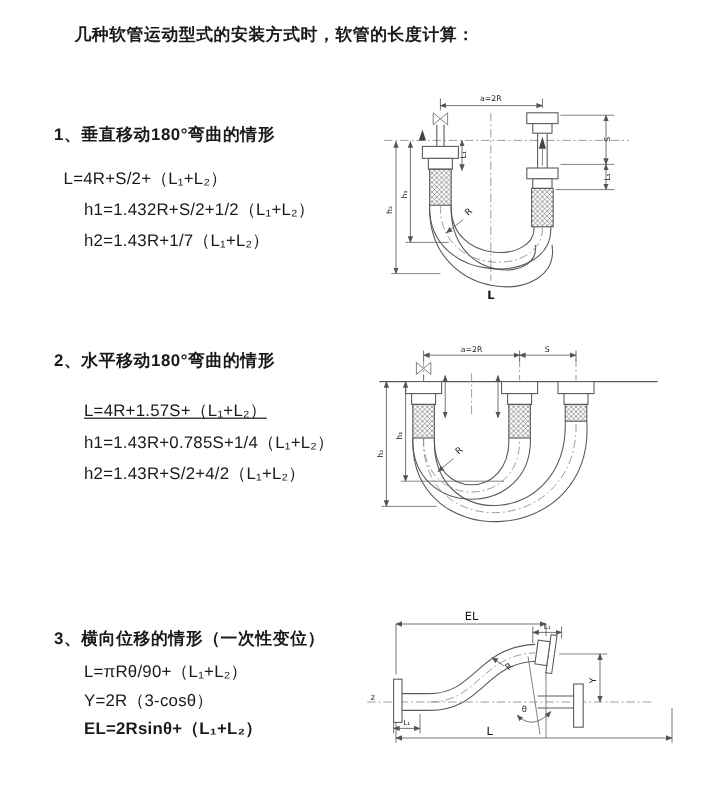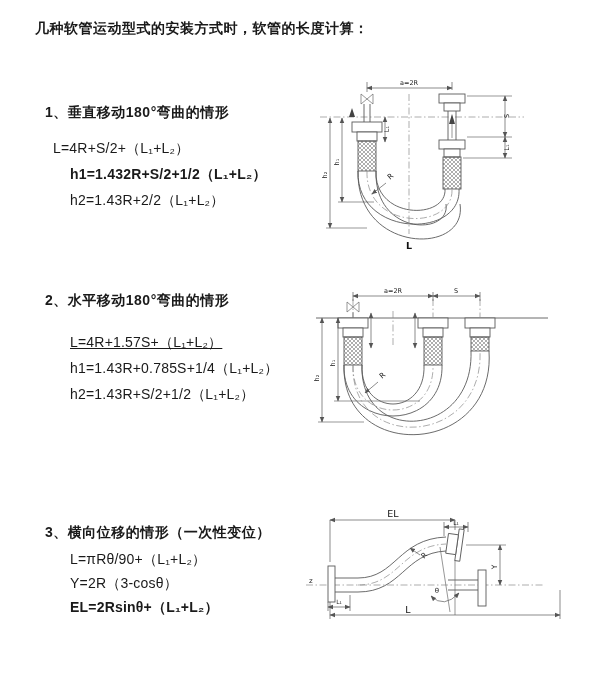--- a/index.html
+++ b/index.html
@@ -1,48 +1,48 @@
 <!DOCTYPE html>
 <html><head>
 <meta charset="utf-8">
 <style>
   html,body{margin:0;padding:0;}
   body{
     width:600px;height:675px;background:#ffffff;position:relative;overflow:hidden;
     font-family:"Liberation Sans","DejaVu Sans",sans-serif;color:#1a1a1a;
   }
   .abs{position:absolute;white-space:nowrap;}
-  .page-title{font-size:14px;font-weight:bold;letter-spacing:.5px;}
+  .page-title{font-size:14px;font-weight:bold;letter-spacing:.5px;margin-left:27px;}
   .sec-heading{font-size:14px;font-weight:bold;letter-spacing:.5px;text-align:right;}
   .formula{font-size:14px;letter-spacing:.2px;}
   svg{position:absolute;}
   .ln{stroke:#5a5a5a;stroke-width:.9;fill:none;}
   .thin{stroke:#6a6a6a;stroke-width:.7;fill:none;}
   .cl{stroke:#8a8a8a;stroke-width:.7;fill:none;stroke-dasharray:7 2.5 1.5 2.5;}
   .dim{stroke:#5a5a5a;stroke-width:.7;fill:none;}
   .fit{fill:#ffffff;stroke:#5a5a5a;stroke-width:.9;}
   .braid{stroke:#5a5a5a;stroke-width:.9;}
   .lbl{font-family:"DejaVu Sans",sans-serif;font-size:6.5px;fill:#222;}
   .lbl-big{font-family:"DejaVu Sans",sans-serif;font-size:9.5px;fill:#111;}
   .mv{fill:#444;}
 </style>
 </head>
 <body>
 
 <div class="abs page-title" style="left:35px;top:20px;">几种软管运动型式的安装方式时，软管的长度计算：</div>
 
 <div class="abs sec-heading" style="left:45px;top:104px;">1、垂直移动180°弯曲的情形</div>
 <div class="abs formula" style="left:53px;top:140px;">L=4R+S/2+（L₁+L₂）</div>
-<div class="abs formula" style="left:70px;top:166px;font-weight:bold;">h1=1.432R+S/2+1/2（L₁+L₂）</div>
-<div class="abs formula" style="left:70px;top:192px;">h2=1.43R+2/2（L₁+L₂）</div>
+<div class="abs formula" style="left:70px;top:166px;">h1=1.432R+S/2+1/2（L₁+L₂）</div>
+<div class="abs formula" style="left:70px;top:192px;">h2=1.43R+1/7（L₁+L₂）</div>
 
 <div class="abs sec-heading" style="left:45px;top:292px;">2、水平移动180°弯曲的情形</div>
 <div class="abs formula" style="left:70px;top:334px;text-decoration:underline;">L=4R+1.57S+（L₁+L₂）</div>
 <div class="abs formula" style="left:70px;top:360px;">h1=1.43R+0.785S+1/4（L₁+L₂）</div>
-<div class="abs formula" style="left:70px;top:386px;">h2=1.43R+S/2+1/2（L₁+L₂）</div>
+<div class="abs formula" style="left:70px;top:386px;">h2=1.43R+S/2+4/2（L₁+L₂）</div>
 
 <div class="abs sec-heading" style="left:45px;top:524px;">3、横向位移的情形（一次性变位）</div>
 <div class="abs formula" style="left:70px;top:551px;">L=πRθ/90+（L₁+L₂）</div>
 <div class="abs formula" style="left:70px;top:575px;">Y=2R（3-cosθ）</div>
 <div class="abs formula" style="left:70px;top:599px;font-weight:bold;">EL=2Rsinθ+（L₁+L₂）</div>
 
 <svg style="left:312px;top:72px;" width="280" height="185" viewBox="0 0 280 185">
   <defs>
     <marker id="m1" viewBox="0 0 10 10" refX="9" refY="5" markerWidth="8" markerHeight="8" orient="auto-start-reverse">
       <path d="M0,1 L10,5 L0,9 z" fill="#555"></path>

